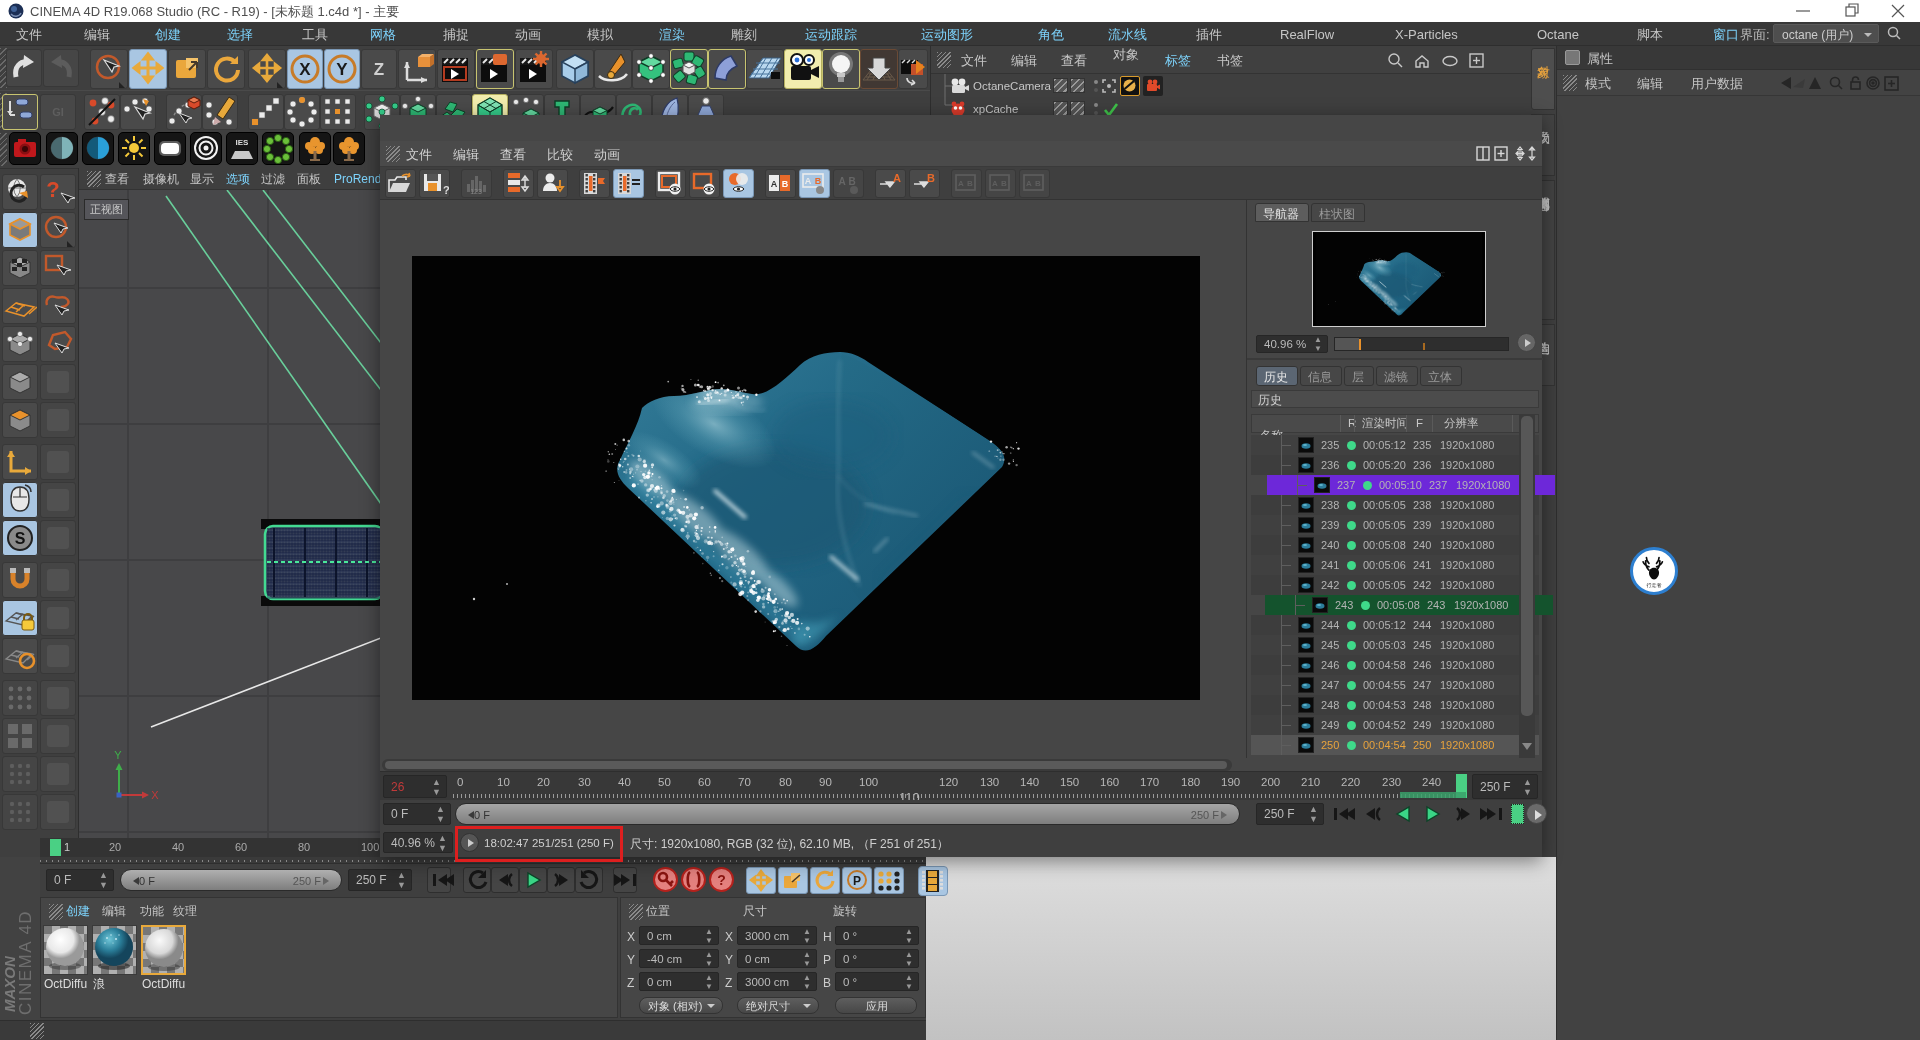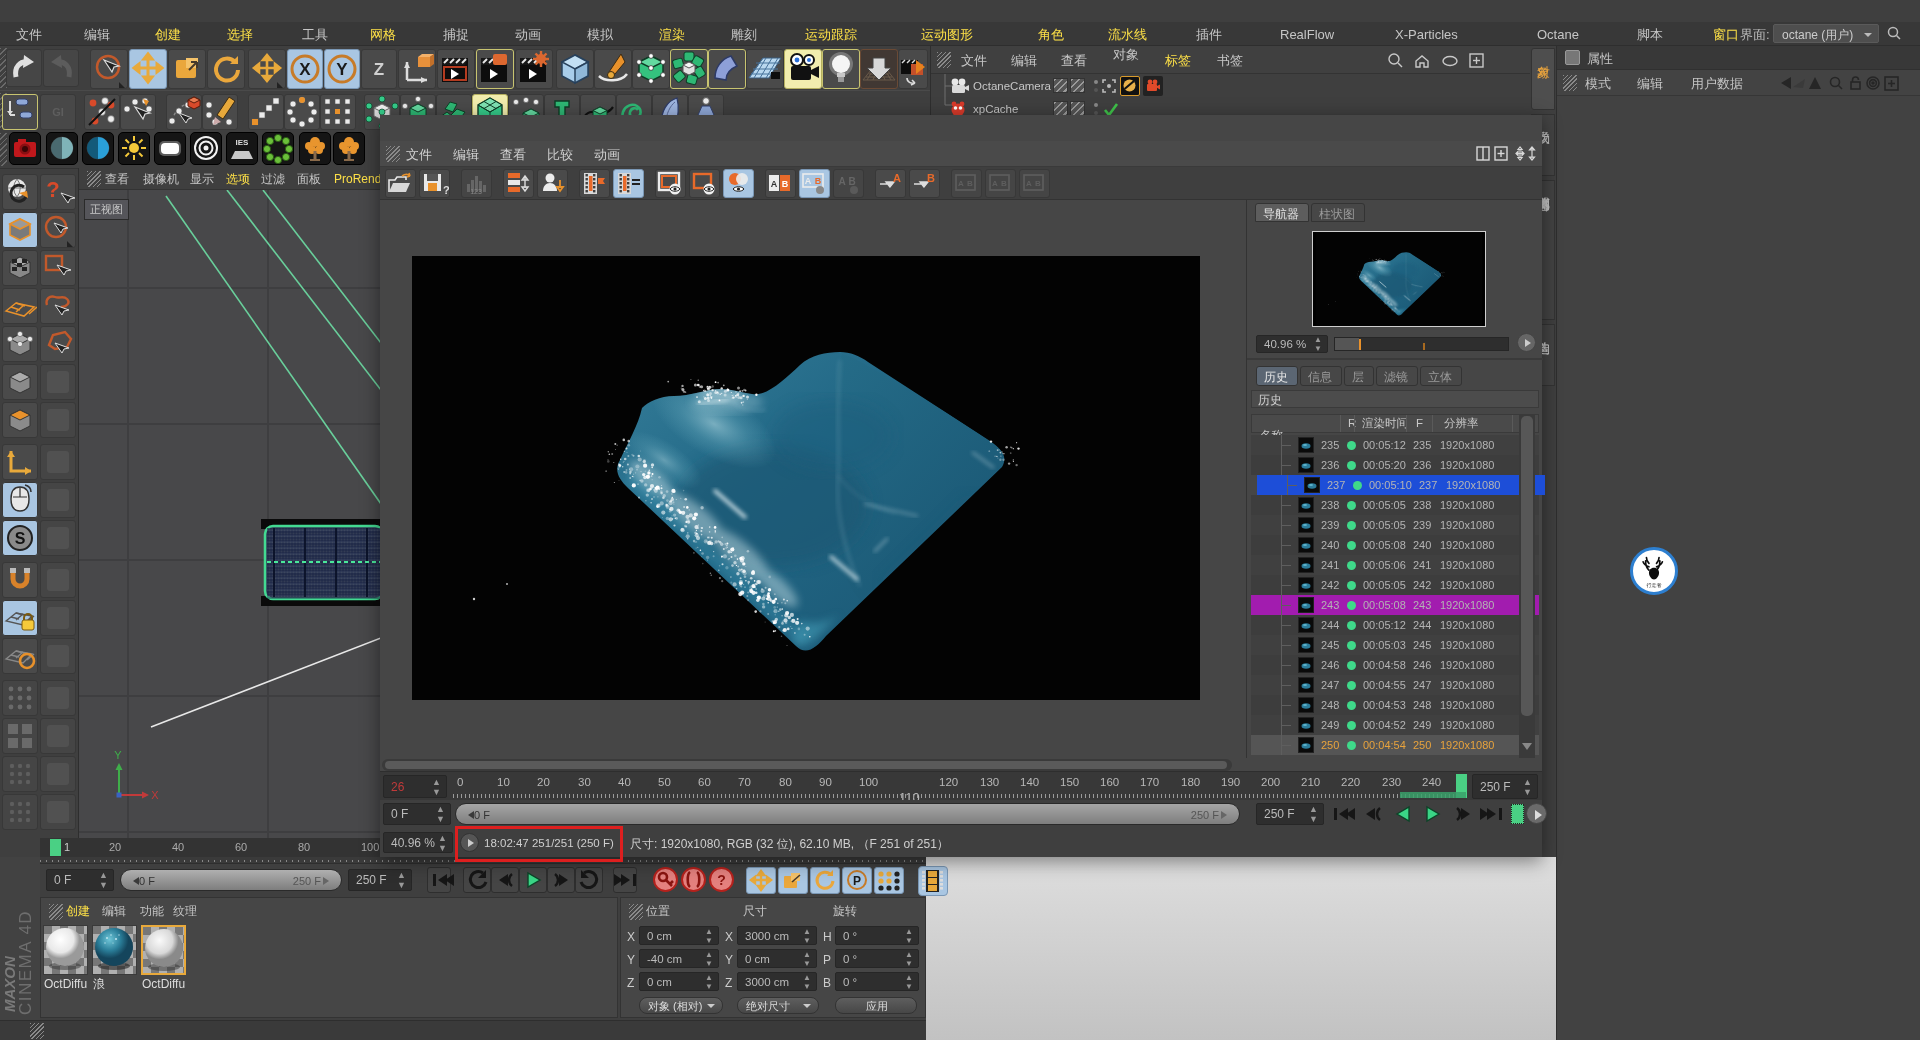--- a/index.html
+++ b/index.html
@@ -1,27 +1,41 @@
 <!DOCTYPE html>
 <html><head><meta charset="utf-8"><style>
 *{margin:0;padding:0;box-sizing:border-box}
 html,body{width:1920px;height:1040px;overflow:hidden;background:#3f3f3f;
  font-family:"Liberation Sans",sans-serif;-webkit-font-smoothing:antialiased}
 #root{position:absolute;left:0;top:0;width:1920px;height:1040px;background:#3f3f3f}
 .abs{position:absolute}
 .tx{position:absolute;white-space:nowrap;color:#c6c6c6;font-size:13px;line-height:1}
-.yel{color:#fde047}
+.yel{color:#7dd3fc}
 .grip{position:absolute;width:14px;height:16px;
  background-image:repeating-linear-gradient(135deg,#8a8a8a 0 1px,transparent 1px 3px)}
 .spin{position:absolute;background:#2e2e2e;border:1px solid #262626;border-radius:2px;color:#bbb;font-size:12px}
 .spin span{position:absolute;left:7px;top:50%;transform:translateY(-50%)}
 .spin i{position:absolute;right:5px;top:50%;transform:translateY(-50%);font-style:normal;color:#999;font-size:9px}
 </style></head><body>
 <div id="root">
 
+<div class="abs" style="left:0;top:0;width:1920px;height:22px;background:#ffffff">
+ <svg class="abs" style="left:8px;top:3px" width="16" height="16">
+        <circle cx="8" cy="8" r="7.5" fill="#1c2f55"></circle>
+        <circle cx="6" cy="6" r="3" fill="#4a6fa8" opacity=".8"></circle>
+        <path d="M3 11a6 6 0 0 0 10-1" stroke="#7b8fb3" stroke-width="1.4" fill="none"></path>
+      </svg>
+ <div class="tx" style="left:30px;top:5px;color:#4f4f4f;font-size:13px">CINEMA 4D R19.068 Studio (RC - R19) - [未标题 1.c4d *] - 主要</div>
+ <svg class="abs" style="left:1786px;top:0" width="134" height="22" fill="none" stroke="#555" stroke-width="1.2">
+  <line x1="10" y1="11" x2="24" y2="11"></line>
+  <rect x="60" y="7" width="9" height="9"></rect>
+        <path d="M63 7v-3h9v9h-3"></path>
+  <path d="M106 5l12 12M118 5l-12 12"></path>
+ </svg>
+</div>
 <div class="abs" style="left:0;top:22px;width:1920px;height:24px;background:#383838;border-bottom:1px solid #2e2e2e">
       <div class="tx" style="left:16px;top:6px">文件</div>
       <div class="tx" style="left:84px;top:6px">编辑</div>
       <div class="tx yel" style="left:155px;top:6px">创建</div>
       <div class="tx yel" style="left:227px;top:6px">选择</div>
       <div class="tx" style="left:302px;top:6px">工具</div>
       <div class="tx yel" style="left:370px;top:6px">网格</div>
       <div class="tx" style="left:443px;top:6px">捕捉</div>
       <div class="tx" style="left:515px;top:6px">动画</div>
       <div class="tx" style="left:587px;top:6px">模拟</div>
@@ -1948,21 +1962,21 @@
           <div class="abs" style="left:47px;top:2px;width:16px;height:16px;background:#0a0a0a;border:1px solid #222"><svg width="14" height="14">
               <ellipse cx="7" cy="8" rx="4.5" ry="2.8" fill="#2c7d9b"></ellipse>
               <ellipse cx="6" cy="7" rx="2" ry="1" fill="#5fb5cd"></ellipse>
             </svg></div>
           <div class="tx" style="left:70px;top:5px;font-size:11px;color:#b4b4b4">236</div>
           <div class="abs" style="left:96px;top:6px;width:9px;height:9px;border-radius:50%;background:#3fd98a"></div>
           <div class="tx" style="left:112px;top:5px;font-size:11px;color:#b4b4b4">00:05:20</div>
           <div class="tx" style="left:162px;top:5px;font-size:11px;color:#b4b4b4">236</div>
           <div class="tx" style="left:189px;top:5px;font-size:11px;color:#b4b4b4">1920x1080</div>
         </div>
-        <div class="abs" style="left:10px;top:275px;width:288px;height:20px;background:#1d4ed8">
+        <div class="abs" style="left:20px;top:275px;width:288px;height:20px;background:#6d28d9">
           <div class="abs" style="left:30px;top:0;width:1px;height:20px;background:#5e5e5e"></div>
           <div class="abs" style="left:30px;top:10px;width:10px;height:1px;background:#5e5e5e"></div>
           <div class="abs" style="left:47px;top:2px;width:16px;height:16px;background:#0a0a0a;border:1px solid #222"><svg width="14" height="14">
               <ellipse cx="7" cy="8" rx="4.5" ry="2.8" fill="#2c7d9b"></ellipse>
               <ellipse cx="6" cy="7" rx="2" ry="1" fill="#5fb5cd"></ellipse>
             </svg></div>
           <div class="tx" style="left:70px;top:5px;font-size:11px;color:#b4b4b4">237</div>
           <div class="abs" style="left:96px;top:6px;width:9px;height:9px;border-radius:50%;background:#3fd98a"></div>
           <div class="tx" style="left:112px;top:5px;font-size:11px;color:#b4b4b4">00:05:10</div>
           <div class="tx" style="left:162px;top:5px;font-size:11px;color:#b4b4b4">237</div>
@@ -2026,21 +2040,21 @@
           <div class="abs" style="left:47px;top:2px;width:16px;height:16px;background:#0a0a0a;border:1px solid #222"><svg width="14" height="14">
               <ellipse cx="7" cy="8" rx="4.5" ry="2.8" fill="#2c7d9b"></ellipse>
               <ellipse cx="6" cy="7" rx="2" ry="1" fill="#5fb5cd"></ellipse>
             </svg></div>
           <div class="tx" style="left:70px;top:5px;font-size:11px;color:#b4b4b4">242</div>
           <div class="abs" style="left:96px;top:6px;width:9px;height:9px;border-radius:50%;background:#3fd98a"></div>
           <div class="tx" style="left:112px;top:5px;font-size:11px;color:#b4b4b4">00:05:05</div>
           <div class="tx" style="left:162px;top:5px;font-size:11px;color:#b4b4b4">242</div>
           <div class="tx" style="left:189px;top:5px;font-size:11px;color:#b4b4b4">1920x1080</div>
         </div>
-        <div class="abs" style="left:4px;top:395px;width:288px;height:20px;background:#a21caf">
+        <div class="abs" style="left:18px;top:395px;width:288px;height:20px;background:#14532d">
           <div class="abs" style="left:30px;top:0;width:1px;height:20px;background:#5e5e5e"></div>
           <div class="abs" style="left:30px;top:10px;width:10px;height:1px;background:#5e5e5e"></div>
           <div class="abs" style="left:47px;top:2px;width:16px;height:16px;background:#0a0a0a;border:1px solid #222"><svg width="14" height="14">
               <ellipse cx="7" cy="8" rx="4.5" ry="2.8" fill="#2c7d9b"></ellipse>
               <ellipse cx="6" cy="7" rx="2" ry="1" fill="#5fb5cd"></ellipse>
             </svg></div>
           <div class="tx" style="left:70px;top:5px;font-size:11px;color:#b4b4b4">243</div>
           <div class="abs" style="left:96px;top:6px;width:9px;height:9px;border-radius:50%;background:#3fd98a"></div>
           <div class="tx" style="left:112px;top:5px;font-size:11px;color:#b4b4b4">00:05:08</div>
           <div class="tx" style="left:162px;top:5px;font-size:11px;color:#b4b4b4">243</div>

